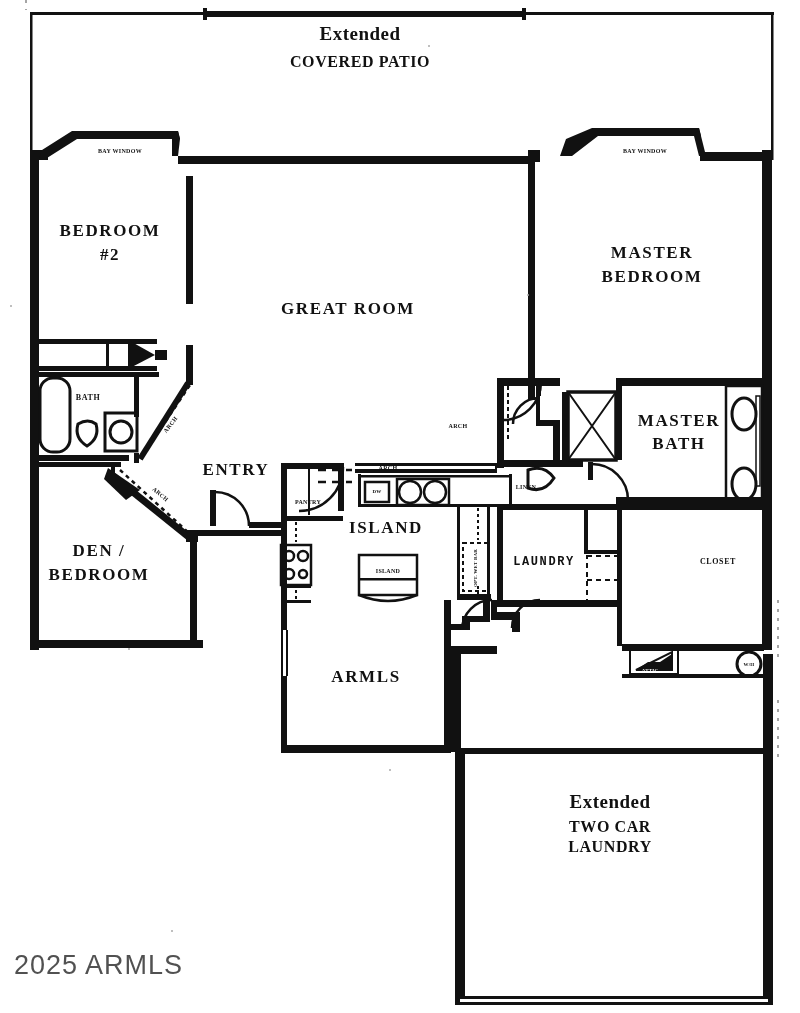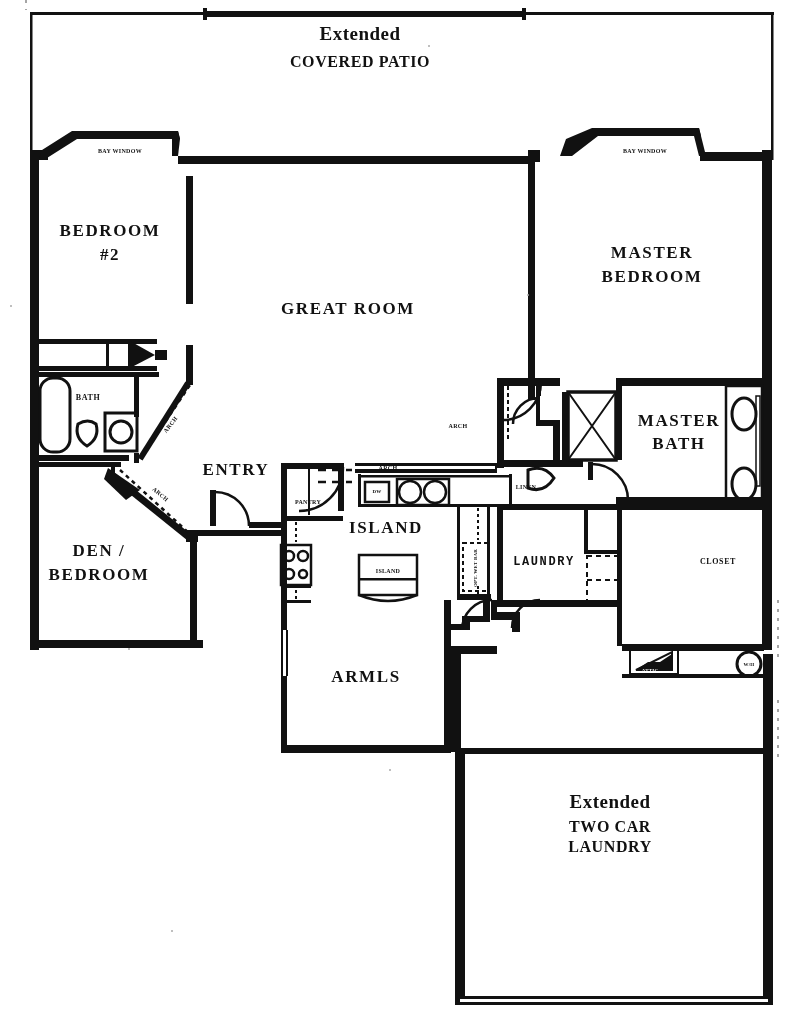--- a/index.html
+++ b/index.html
@@ -428,20 +428,21 @@
   <div class="lbl tiny" style="left:388px; top:469px;">ARCH</div>
   <div class="lbl tiny" style="left:308px; top:503px;">PANTRY</div>
   <div class="lbl tiny" style="left:388px; top:572px;">ISLAND</div>
   <div class="lbl micro" style="left:377px; top:492px;">DW</div>
   <div class="lbl tiny" style="left:526px; top:488px;">LINEN</div>
   <div class="lbl micro rot-v" style="left:566px; top:425px;">SHOWER</div>
   <div class="lbl micro rot-v" style="left:476px; top:568px;">OPT. WET BAR</div>
   <div class="lbl micro" style="left:749px; top:665px;">W/H</div>
   <div class="lbl micro" style="left:650px; top:671px; color:#fff;">ATTIC</div>
 
+  <div class="watermark">2025 ARMLS</div>
 
   <div class="speck" style="left:10px; top:305px;"></div>
   <div class="speck" style="left:128px; top:648px;"></div>
   <div class="speck" style="left:428px; top:45px;"></div>
   <div class="speck" style="left:527px; top:294px;"></div>
   <div class="speck" style="left:389px; top:769px;"></div>
   <div class="speck" style="left:171px; top:930px;"></div>
 
 </div>
 

